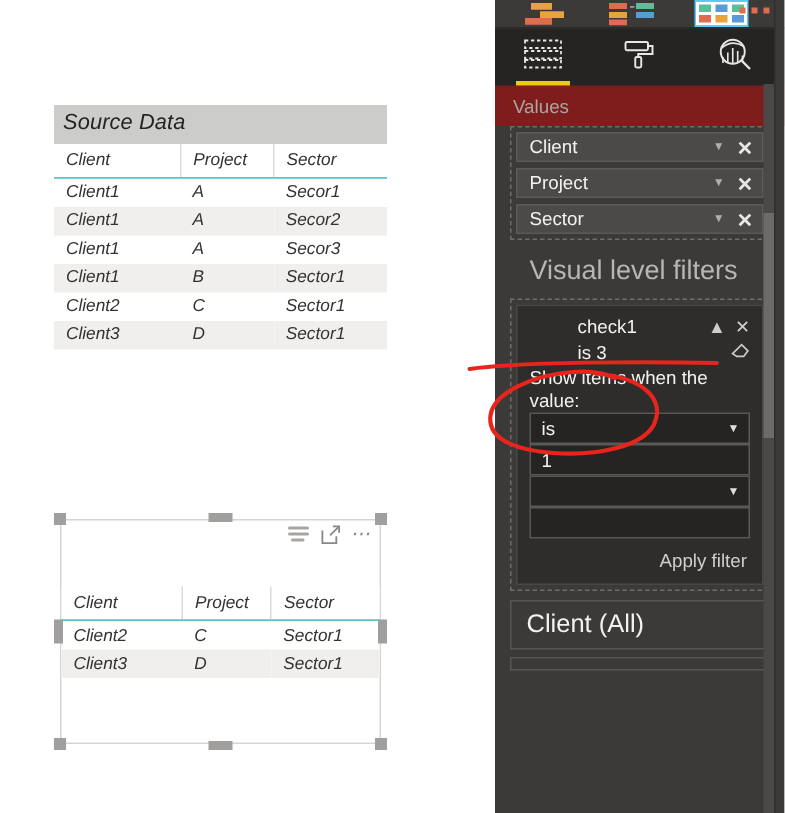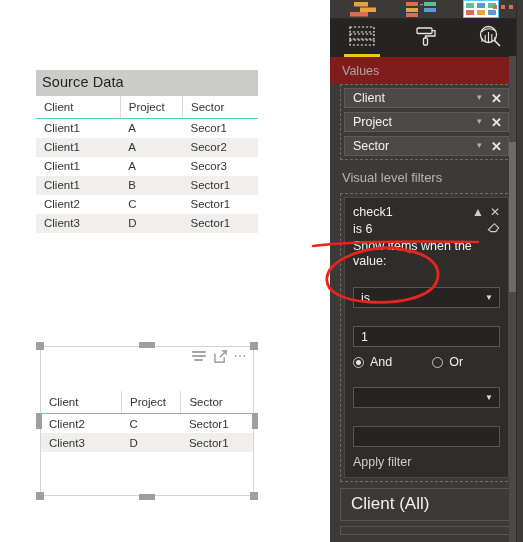--- a/index.html
+++ b/index.html
@@ -20,20 +20,21 @@
     height: 542px;
     overflow: hidden;
   }
 
   
   .canvas {
     position: absolute;
     left: 0; top: 0;
     width: 330px; height: 542px;
     background: #ffffff;
+    font-style: italic;
   }
 
   
   .visual-source {
     position: absolute;
     left: 36px; top: 70px;
     width: 222px;
   }
   .visual-title {
     background: #ccccca;
@@ -227,56 +228,57 @@
     background: #252423;
     color: #ffffff;
     font-size: 14px;
     font-weight: bold;
     letter-spacing: .4px;
     padding: 11px 12px 10px 12px;
     margin-top: 10px;
   }
   .subhead {
     color: #b8b6b4;
-    font-size: 13px;
-    padding: 10px 12px 8px 12px;
+    font-size: 18px;
+    padding: 10px 12px 8px 23px;
   }
 
   .filter-card-well {
     margin: 0 10px 0 10px;
     border: 1px dashed #6f6d6b;
     padding: 3px;
   }
   .filter-card {
     background: #2e2d2c;
     border: 1px solid #4a4847;
     padding: 6px 8px 8px 8px;
   }
   .fc-row {
     display: flex;
     align-items: center;
     color: #f3f2f1;
     font-size: 12.5px;
     line-height: 16px;
+    margin-left: 32px;
   }
   .fc-row .fc-text { flex: 1; }
   .fc-ic { color: #cfcdcb; font-size: 12px; margin-left: 6px; line-height: 16px; }
   .fc-label {
     color: #f3f2f1;
     font-size: 12.5px;
     line-height: 15px;
     margin-top: 2px;
   }
   .fc-select, .fc-input {
     background: #252423;
     border: 1px solid #5a5856;
     color: #f3f2f1;
     font-size: 12.5px;
     height: 21px;
-    margin-top: 18px;
+    margin-top: 0;
     display: flex;
     align-items: center;
     padding: 0 6px 0 7px;
     box-sizing: border-box;
   }
   .fc-select .sel-val { flex: 1; }
   .sel-caret { font-size: 8px; color: #e0dedc; }
   .radio-row {
     display: flex;
     align-items: center;
@@ -295,21 +297,21 @@
     box-sizing: border-box;
   }
   .rdo.on::after {
     content:"";
     width: 5px; height: 5px;
     background: #e8e6e4;
     border-radius: 50%;
   }
   .rdo-gap { width: 28px; }
   .apply-row {
-    text-align: left;
+    text-align: right;
     color: #d0cecc;
     font-size: 12.5px;
     margin-top: 8px;
     padding-right: 2px;
   }
   .filter-pill {
     background: #3b3a39;
     border: 1px solid #585654;
     color: #f3f2f1;
     font-size: 17px;
@@ -554,46 +556,39 @@
     <div class="filter-card-well">
       <div class="filter-card">
 
         <div class="fc-row">
           <span class="fc-text">check1</span>
           <span class="fc-ic">▲</span>
           <span class="fc-ic">✕</span>
         </div>
 
         <div class="fc-row">
-          <span class="fc-text">is 6</span>
+          <span class="fc-text">is 3</span>
           <span class="fc-ic">
             <svg width="13" height="13" viewBox="0 0 14 14">
               <path d="M1.5 10.5 L8 4 L12.5 8.5 L9.5 12.5 H4.5 Z" fill="none" stroke="#cfcdcb" stroke-width="1.2"></path>
             </svg>
           </span>
         </div>
 
         <div class="fc-label">Show items when the value:</div>
 
         <div class="fc-select">
           <span class="sel-val">is</span>
           <span class="sel-caret">▼</span>
         </div>
 
         <div class="fc-input">
           <span>1</span>
         </div>
 
-        <div class="radio-row">
-          <span class="rdo on"></span>
-          <span>And</span>
-          <span class="rdo-gap"></span>
-          <span class="rdo"></span>
-          <span>Or</span>
-        </div>
 
         <div class="fc-select">
           <span class="sel-val"></span>
           <span class="sel-caret">▼</span>
         </div>
 
         <div class="fc-input">
           <span></span>
         </div>
 

